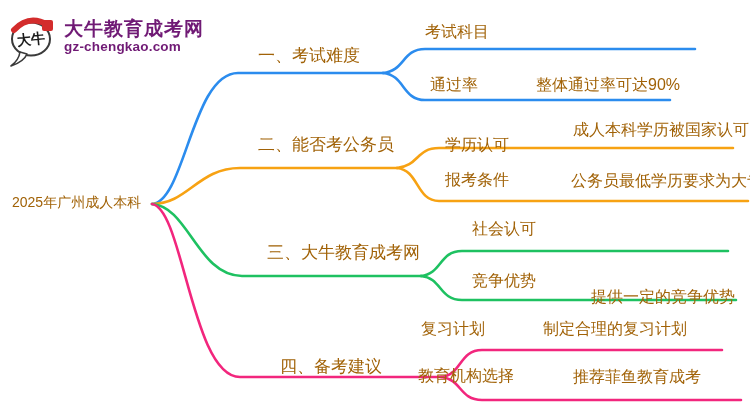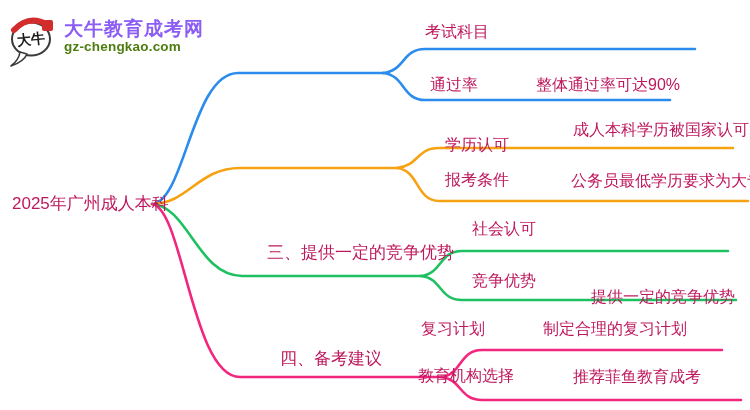--- a/index.html
+++ b/index.html
@@ -1,22 +1,22 @@
 <!DOCTYPE html>
 <html><head>
 <meta charset="utf-8">
 <style>
   html,body{margin:0;padding:0;background:#fff;}
   .canvas{
     position:relative;width:750px;height:410px;background:#ffffff;overflow:hidden;
     font-family:"Liberation Sans","DejaVu Sans",sans-serif;color:#3d3d3d;
   }
   .canvas svg.connectors{position:absolute;left:0;top:0;}
-  .node{position:absolute;white-space:nowrap;line-height:1.15;color:#be185d;}
-  .root-label{font-size:17px;}
+  .node{position:absolute;white-space:nowrap;line-height:1.15;color:#a16207;}
+  .root-label{font-size:14px;}
   .branch-label{font-size:17px;}
   .row-key{font-size:16px;}
   .row-value{font-size:16px;}
   .logo{position:absolute;left:8px;top:11px;display:flex;align-items:flex-start;}
   .logo-text{margin-left:6px;padding-top:8px;}
   .logo-title{font-size:19px;font-weight:bold;letter-spacing:1px;line-height:1.05;}
   .logo-url{font-size:13.5px;font-weight:bold;letter-spacing:0.2px;line-height:1.2;}
   path.connector{fill:none;stroke-width:2.6px;stroke-linecap:round;}
 </style>
 </head>
@@ -45,29 +45,31 @@
 
   <div class="logo">
     <svg width="50" height="56" viewBox="0 0 50 56">
       <ellipse cx="23" cy="28" rx="19" ry="16.5" fill="#ffffff" stroke="#3a3a3a" stroke-width="2"></ellipse>
       <path d="M12,41 C11,48 7,52 3,55 C12,52 17,48 19,43 Z" fill="#ffffff" stroke="#3a3a3a" stroke-width="1.6" stroke-linejoin="round"></path>
       <path d="M6,19 Q21,3 40,14" fill="none" stroke-width="6" stroke-linecap="round" style="stroke: rgb(211, 44, 44);"></path>
       <rect x="34" y="9" width="11" height="11" rx="2" style="fill: rgb(211, 44, 44);"></rect>
       <text x="23" y="33" text-anchor="middle" font-size="14" font-weight="bold" fill="#1c1c1c" transform="rotate(-6 23 28)">大牛</text>
     </svg>
     <div class="logo-text">
-      <div class="logo-title" style="color: #8b5cf6;">大牛教育成考网</div>
-      <div class="logo-url" style="color: #4d7c0f;">gz-chengkao.com</div>
+      <div class="logo-title" style="color: #701a75;">大牛教育成考网</div>
+      <div class="logo-url" style="color: #701a75;">gz-chengkao.com</div>
     </div>
   </div>
 
   <div class="node root-label" style="left:12px;top:194px;">2025年广州成人本科</div>
 
-  <div class="node branch-label" style="left:267px;top:243px;">三、提供一定的竞争优势</div>
-  <div class="node branch-label" style="left:280px;top:349px;">四、备考建议</div>
+  <div class="node branch-label" style="left:258px;top:46px;">一、考试难度</div>
+  <div class="node branch-label" style="left:258px;top:135px;">二、能否考公务员</div>
+  <div class="node branch-label" style="left:267px;top:243px;">三、大牛教育成考网</div>
+  <div class="node branch-label" style="left:280px;top:357px;">四、备考建议</div>
 
   <div class="node row-key" style="left:425px;top:23px;">考试科目</div>
   <div class="node row-key" style="left:430px;top:76px;">通过率</div>
   <div class="node row-value" style="left:536px;top:76px;">整体通过率可达90%</div>
 
   <div class="node row-key" style="left:445px;top:136px;">学历认可</div>
   <div class="node row-value" style="left:573px;top:121px;">成人本科学历被国家认可</div>
   <div class="node row-key" style="left:445px;top:171px;">报考条件</div>
   <div class="node row-value" style="left:571px;top:172px;">公务员最低学历要求为大专</div>
 

